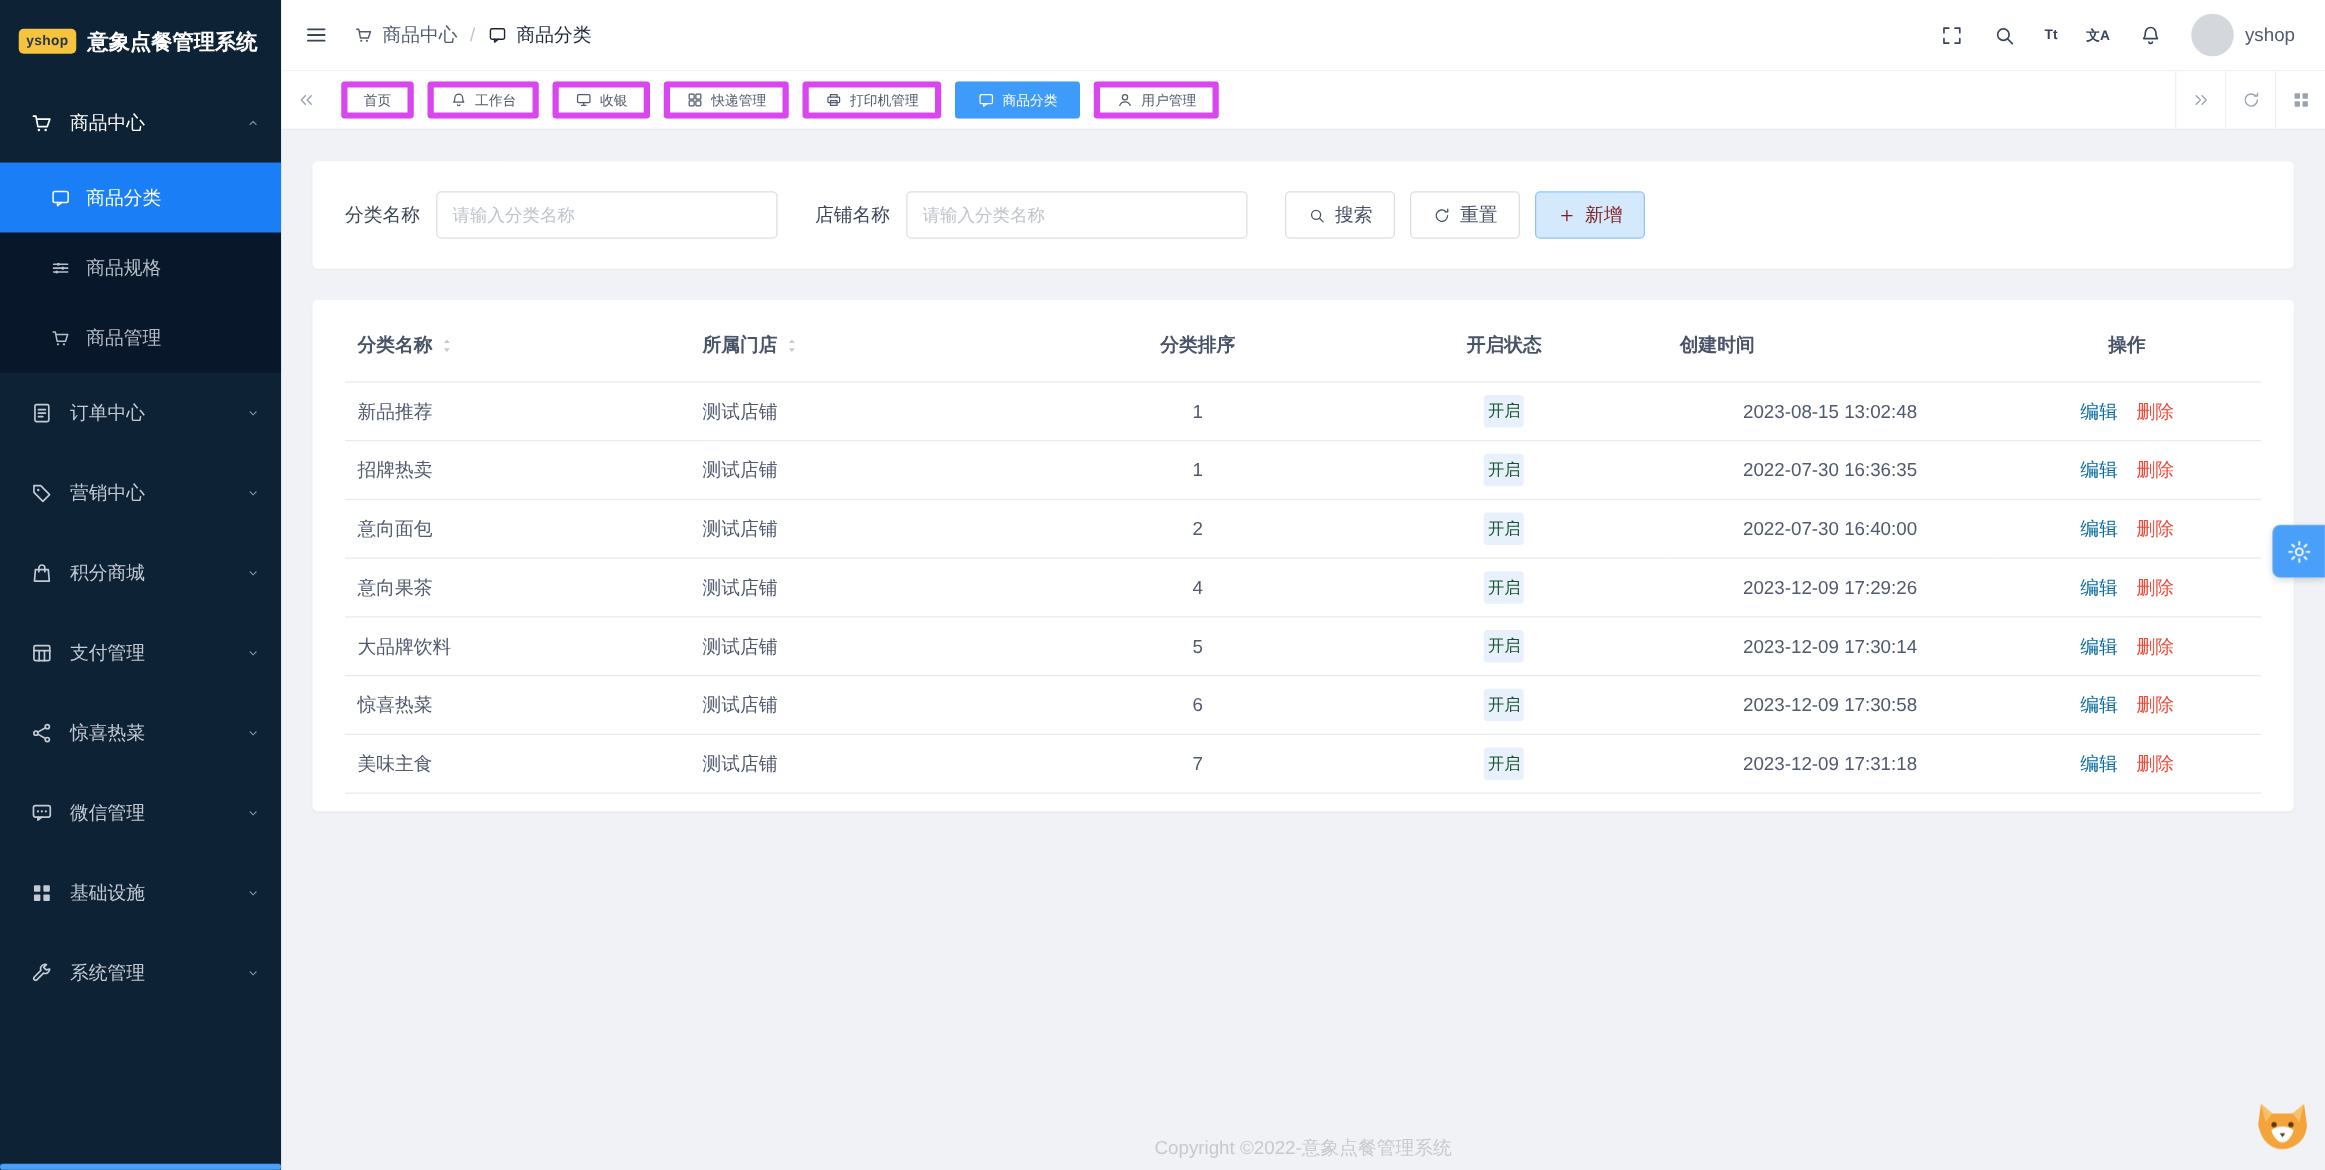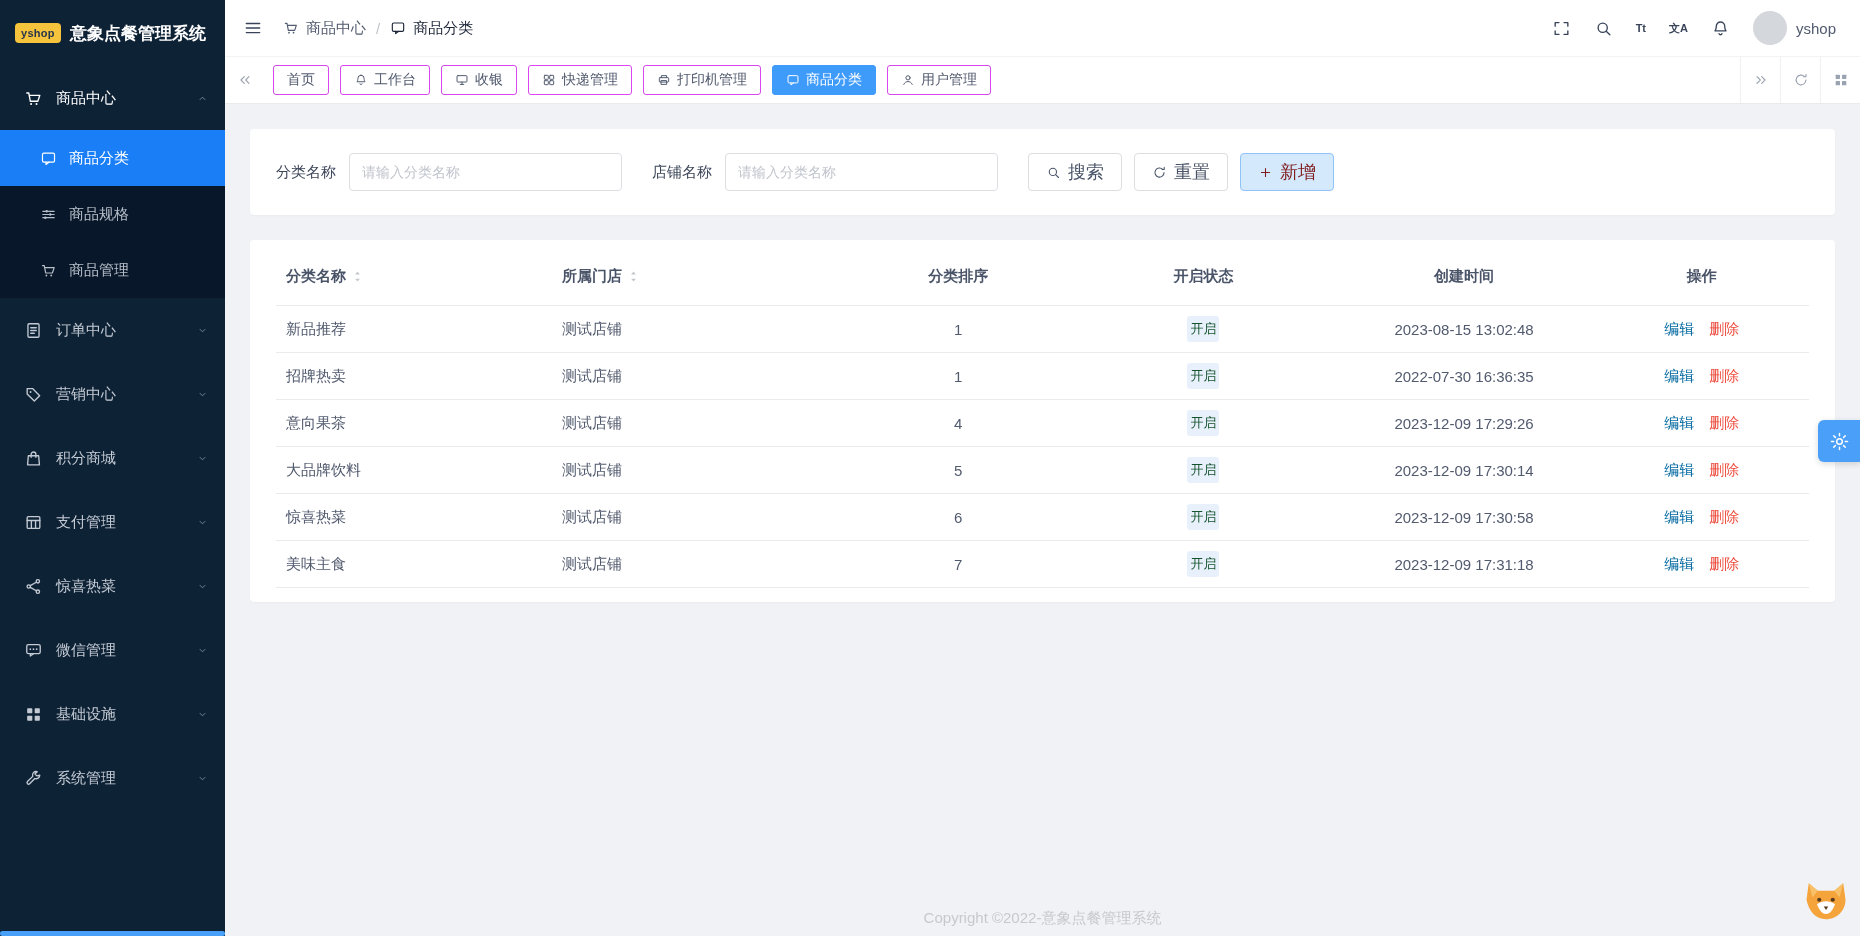--- a/index.html
+++ b/index.html
@@ -43,33 +43,33 @@
   .user{display:flex;align-items:center;gap:9px;cursor:pointer}
   .avatar{width:34px;height:34px;border-radius:50%;background:#d4d7dc}
   .username{font-size:15px;color:#515a6e}
 
   
   .tabbar{height:47px;background:#fff;display:flex;align-items:center;border-bottom:1px solid #e8eaec;box-shadow:0 1px 2px rgba(0,0,0,.04)}
   .tb-ctrl{width:40px;height:100%;display:flex;align-items:center;justify-content:center;color:#9aa3b0;cursor:pointer}
   .tb-ctrl .i{width:16px;height:16px}
   .sep-l{border-left:1px solid #eef0f2}
   .tabs{flex:1;display:flex;align-items:center;gap:11px;padding:0 8px;overflow:hidden}
-  .tab{display:inline-flex;align-items:center;gap:6px;height:30px;padding:0 13px;border:1px solid #d946ef;border-radius:3px;font-size:14px;color:#515a6e;background:#fff;cursor:pointer;white-space:nowrap}
+  .tab{display:inline-flex;align-items:center;gap:6px;height:30px;padding:0 13px;border:5px solid #d946ef;border-radius:3px;font-size:11px;color:#515a6e;background:#fff;cursor:pointer;white-space:nowrap}
   .tab .i{width:14px;height:14px}
   .tab.active{background:#3f9bfa;border-color:#3f9bfa;color:#fff}
 
   
   .content{flex:1;position:relative;padding:25px 25px 0;overflow:hidden;background:#f0f2f5}
   .card{background:#fff;border-radius:4px;box-shadow:0 1px 2px rgba(0,0,0,.03)}
   .filter-card{display:flex;align-items:center;padding:24px 26px}
   .field{display:flex;align-items:center;margin-right:30px}
   .f-label{font-size:15px;color:#3c4658;margin-right:13px;white-space:nowrap}
   .f-input{width:273px;height:38px;border:1px solid #dcdee2;border-radius:4px;padding:0 12px;font-size:14px;color:#515a6e;outline:none;font-family:inherit;background:#fff}
   .f-input::placeholder{color:#c0c4cc}
-  .btn{display:inline-flex;align-items:center;gap:7px;height:38px;padding:0 17px;border:1px solid #dcdee2;border-radius:4px;background:#fff;font-size:18px;color:#4a5468;cursor:pointer;font-family:inherit}
+  .btn{display:inline-flex;align-items:center;gap:7px;height:38px;padding:0 17px;border:1px solid #dcdee2;border-radius:4px;background:#fff;font-size:15px;color:#4a5468;cursor:pointer;font-family:inherit}
   .btn .i{width:15px;height:15px}
   .btn + .btn{margin-left:12px}
   .btn-add{margin-left:16px;background:#d5e9fd;border-color:#90c4f8;color:#7f1d1d}
 
   .table-card{margin-top:25px;padding:8px 26px 14px}
   table{width:100%;border-collapse:collapse}
   th{font-size:15px;color:#4a5468;font-weight:700;padding:19px 10px;border-bottom:1px solid #e8eaec;text-align:left}
   .th-wrap{display:inline-flex;align-items:center;gap:4px}
   .sort{width:15px;height:15px;cursor:pointer}
   td{font-size:15px;color:#515a6e;padding:0 10px;height:47px;border-bottom:1px solid #e8eaec}
@@ -488,21 +488,21 @@
                         <path d="M12 20l-3.8-4.6h7.6z" fill="#c5c8ce"></path>
                       </svg>
                     </span>
                   </span></th>
                 <th style="text-align: center;"><span class="th-wrap">
                     <span>分类排序</span>
                   </span></th>
                 <th style="text-align: center;"><span class="th-wrap">
                     <span>开启状态</span>
                   </span></th>
-                <th style="text-align: center;"><span class="th-wrap">
+                <th style=""><span class="th-wrap">
                     <span>创建时间</span>
                   </span></th>
                 <th style="text-align: center;"><span class="th-wrap">
                     <span>操作</span>
                   </span></th>
               </tr>
             </thead>
           <tbody id="table-body">
               <tr>
                 <td>新品推荐</td>
@@ -511,20 +511,28 @@
                 <td class="tc"><span class="badge">开启</span></td>
                 <td class="tc">2023-08-15 13:02:48</td>
                 <td class="tc"><a class="link-edit">编辑</a><a class="link-del">删除</a></td>
               </tr>
               <tr>
                 <td>招牌热卖</td>
                 <td>测试店铺</td>
                 <td class="tc">1</td>
                 <td class="tc"><span class="badge">开启</span></td>
                 <td class="tc">2022-07-30 16:36:35</td>
+                <td class="tc"><a class="link-edit">编辑</a><a class="link-del">删除</a></td>
+              </tr>
+              <tr>
+                <td>意向面包</td>
+                <td>测试店铺</td>
+                <td class="tc">2</td>
+                <td class="tc"><span class="badge">开启</span></td>
+                <td class="tc">2022-07-30 16:40:00</td>
                 <td class="tc"><a class="link-edit">编辑</a><a class="link-del">删除</a></td>
               </tr>
               <tr>
                 <td>意向果茶</td>
                 <td>测试店铺</td>
                 <td class="tc">4</td>
                 <td class="tc"><span class="badge">开启</span></td>
                 <td class="tc">2023-12-09 17:29:26</td>
                 <td class="tc"><a class="link-edit">编辑</a><a class="link-del">删除</a></td>
               </tr>

